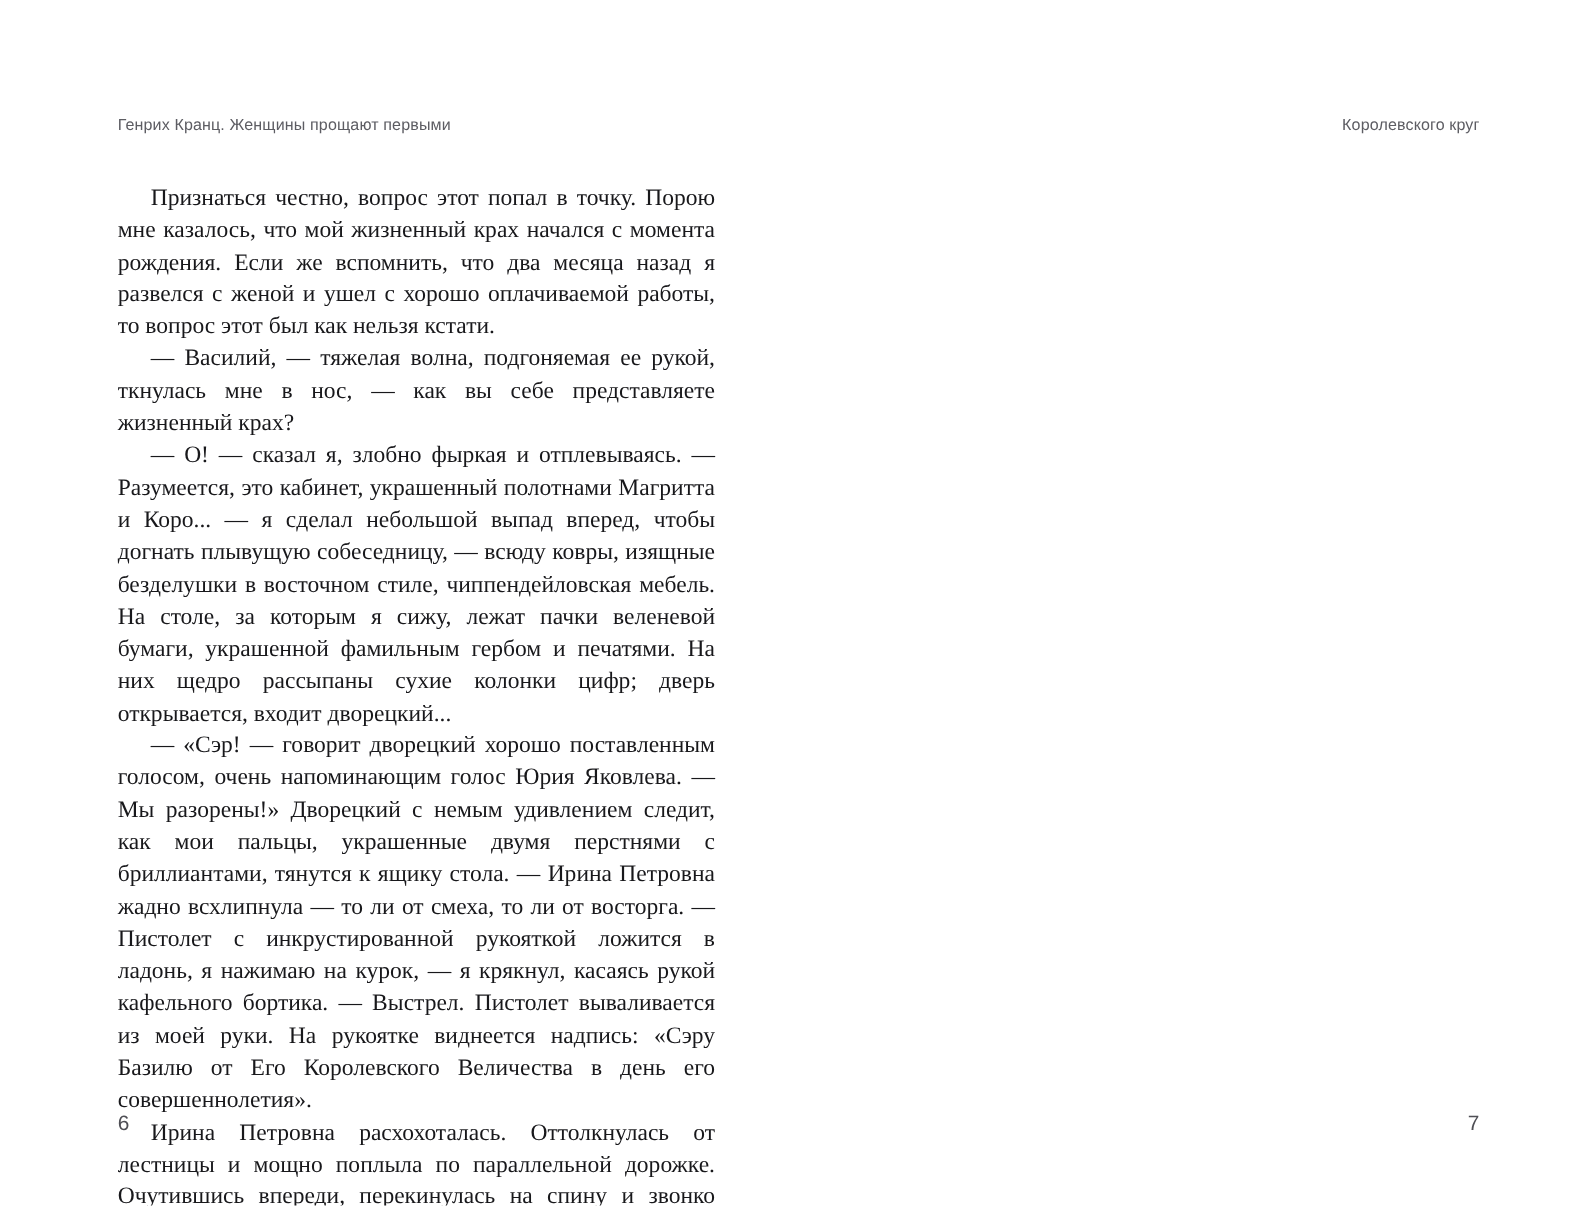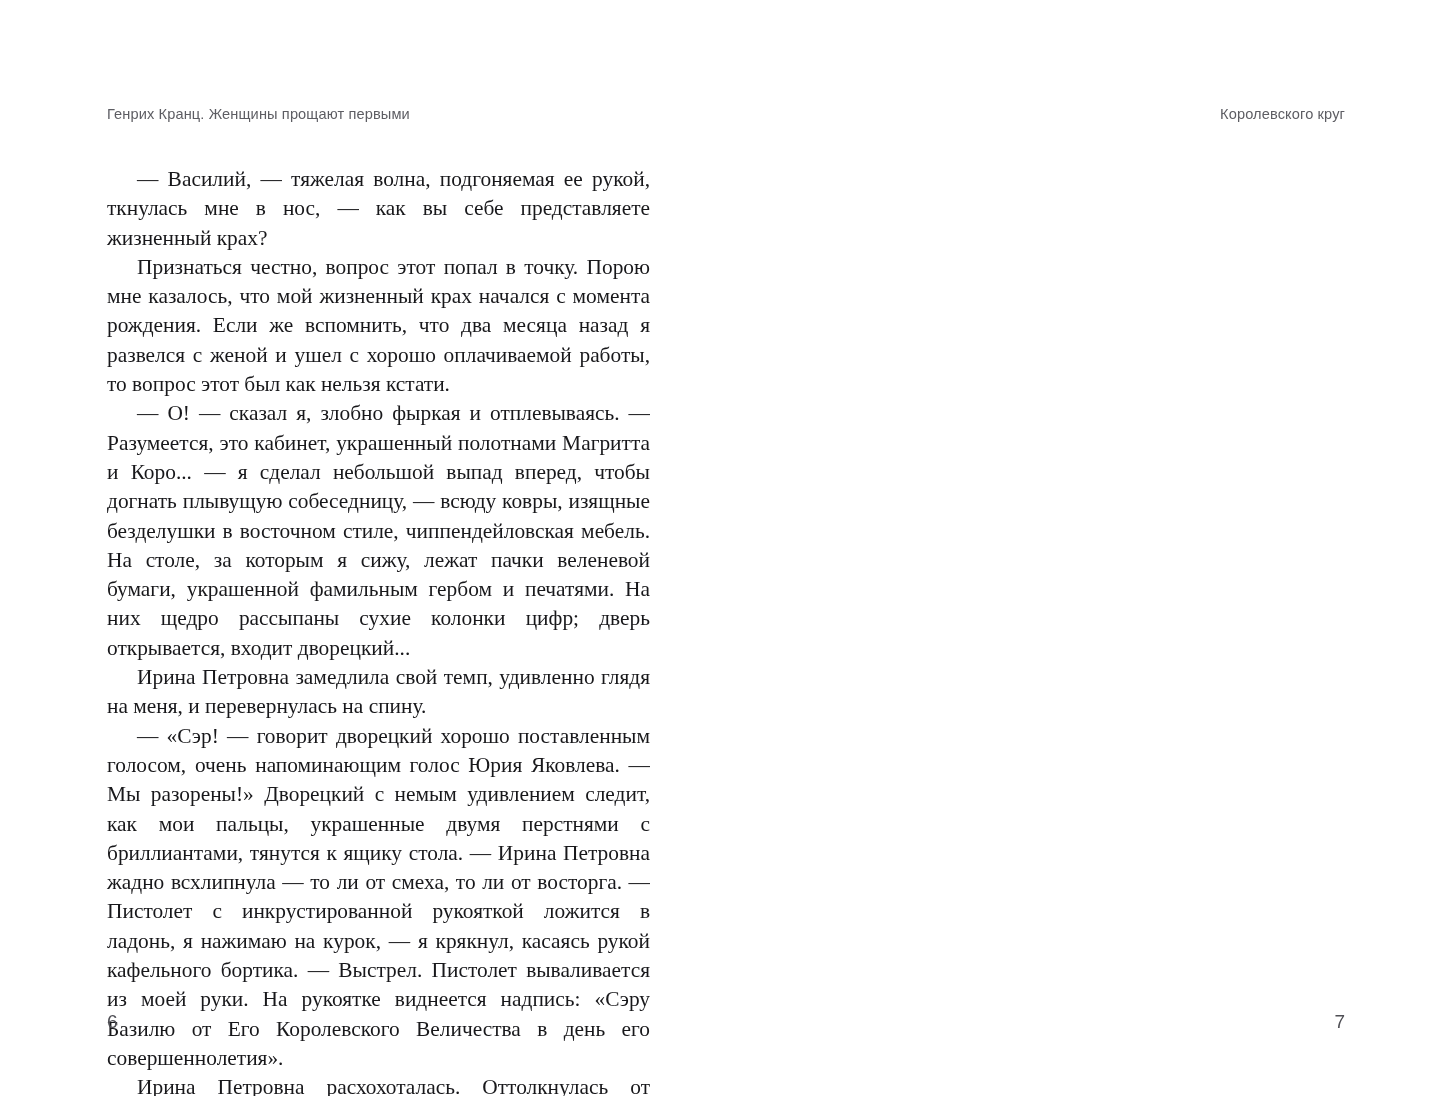--- a/index.html
+++ b/index.html
@@ -80,24 +80,23 @@
 </head>
 <body>
 
 <div class="spread">
 
   <div class="page page-left">
 
     <div class="running-head">Генрих Кранц. Женщины прощают первыми</div>
 
     <div class="column">
+      <p>Признаться честно, вопрос этот попал в точку. Порою мне казалось, что мой жизненный крах начался с момента рождения. Если же вспомнить, что два месяца назад я развелся с женой и ушел с хорошо оплачиваемой работы, то вопрос этот был как нельзя кстати.</p>
       <p>— Василий, — тяжелая волна, подгоняемая ее рукой, ткнулась мне в нос, — как вы себе представляете жизненный крах?</p>
-      <p>Признаться честно, вопрос этот попал в точку. Порою мне казалось, что мой жизненный крах начался с момента рождения. Если же вспомнить, что два месяца назад я развелся с женой и ушел с хорошо оплачиваемой работы, то вопрос этот был как нельзя кстати.</p>
       <p>— О! — сказал я, злобно фыркая и отплевываясь. — Разумеется, это кабинет, украшенный полотнами Магритта и Коро... — я сделал небольшой выпад вперед, чтобы догнать плывущую собеседницу, — всюду ковры, изящные безделушки в восточном стиле, чиппендейловская мебель. На столе, за которым я сижу, лежат пачки веленевой бумаги, украшенной фамильным гербом и печатями. На них щедро рассыпаны сухие колонки цифр; дверь открывается, входит дворецкий...</p>
-      <p>Ирина Петровна замедлила свой темп, удивленно глядя на меня, и перевернулась на спину.</p>
       <p>— «Сэр! — говорит дворецкий хорошо поставленным голосом, очень напоминающим голос Юрия Яковлева. — Мы разорены!» Дворецкий с немым удивлением следит, как мои пальцы, украшенные двумя перстнями с бриллиантами, тянутся к ящику стола. — Ирина Петровна жадно всхлипнула — то ли от смеха, то ли от восторга. — Пистолет с инкрустированной рукояткой ложится в ладонь, я нажимаю на курок, — я крякнул, касаясь рукой кафельного бортика. — Выстрел. Пистолет вываливается из моей руки. На рукоятке виднеется надпись: «Сэру Базилю от Его Королевского Величества в день его совершеннолетия».</p>
       <p>Ирина Петровна расхохоталась. Оттолкнулась от лестницы и мощно поплыла по параллельной дорожке. Очутившись впереди, перекинулась на спину и звонко крикнула:</p>
 
     </div>
 
     <div class="folio">6</div>
   </div>
 
   <div class="page page-right">
 

